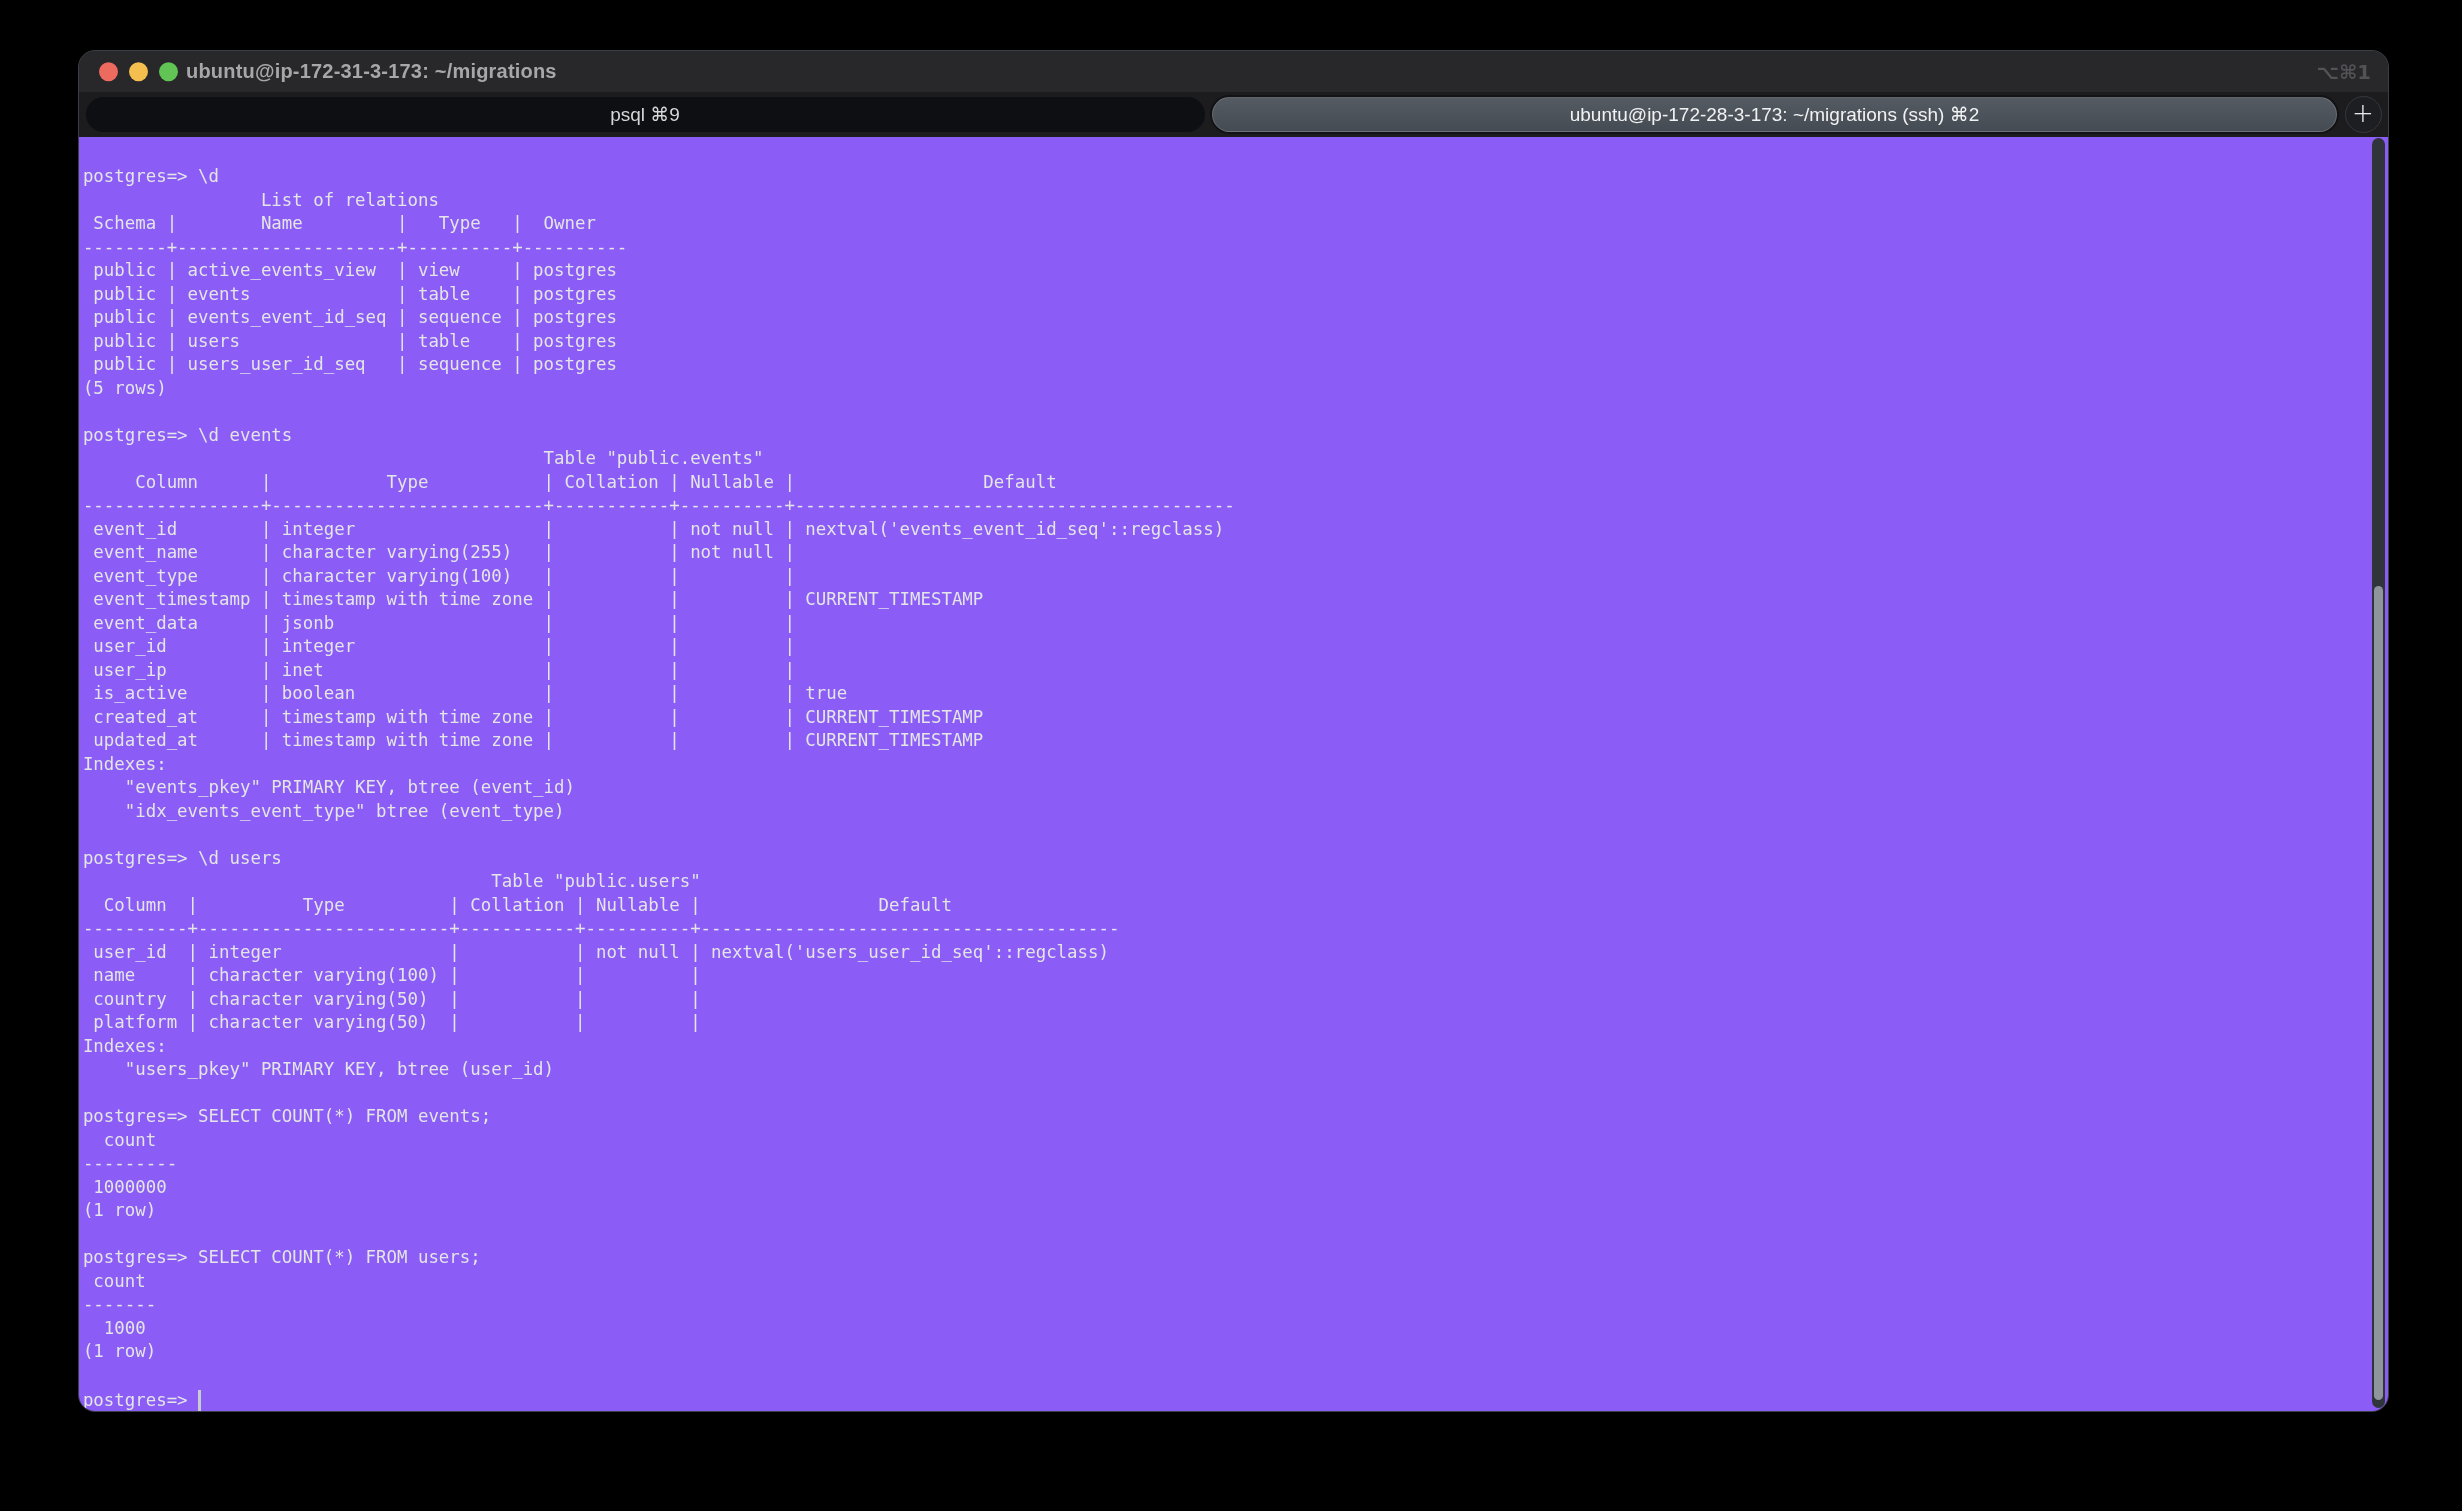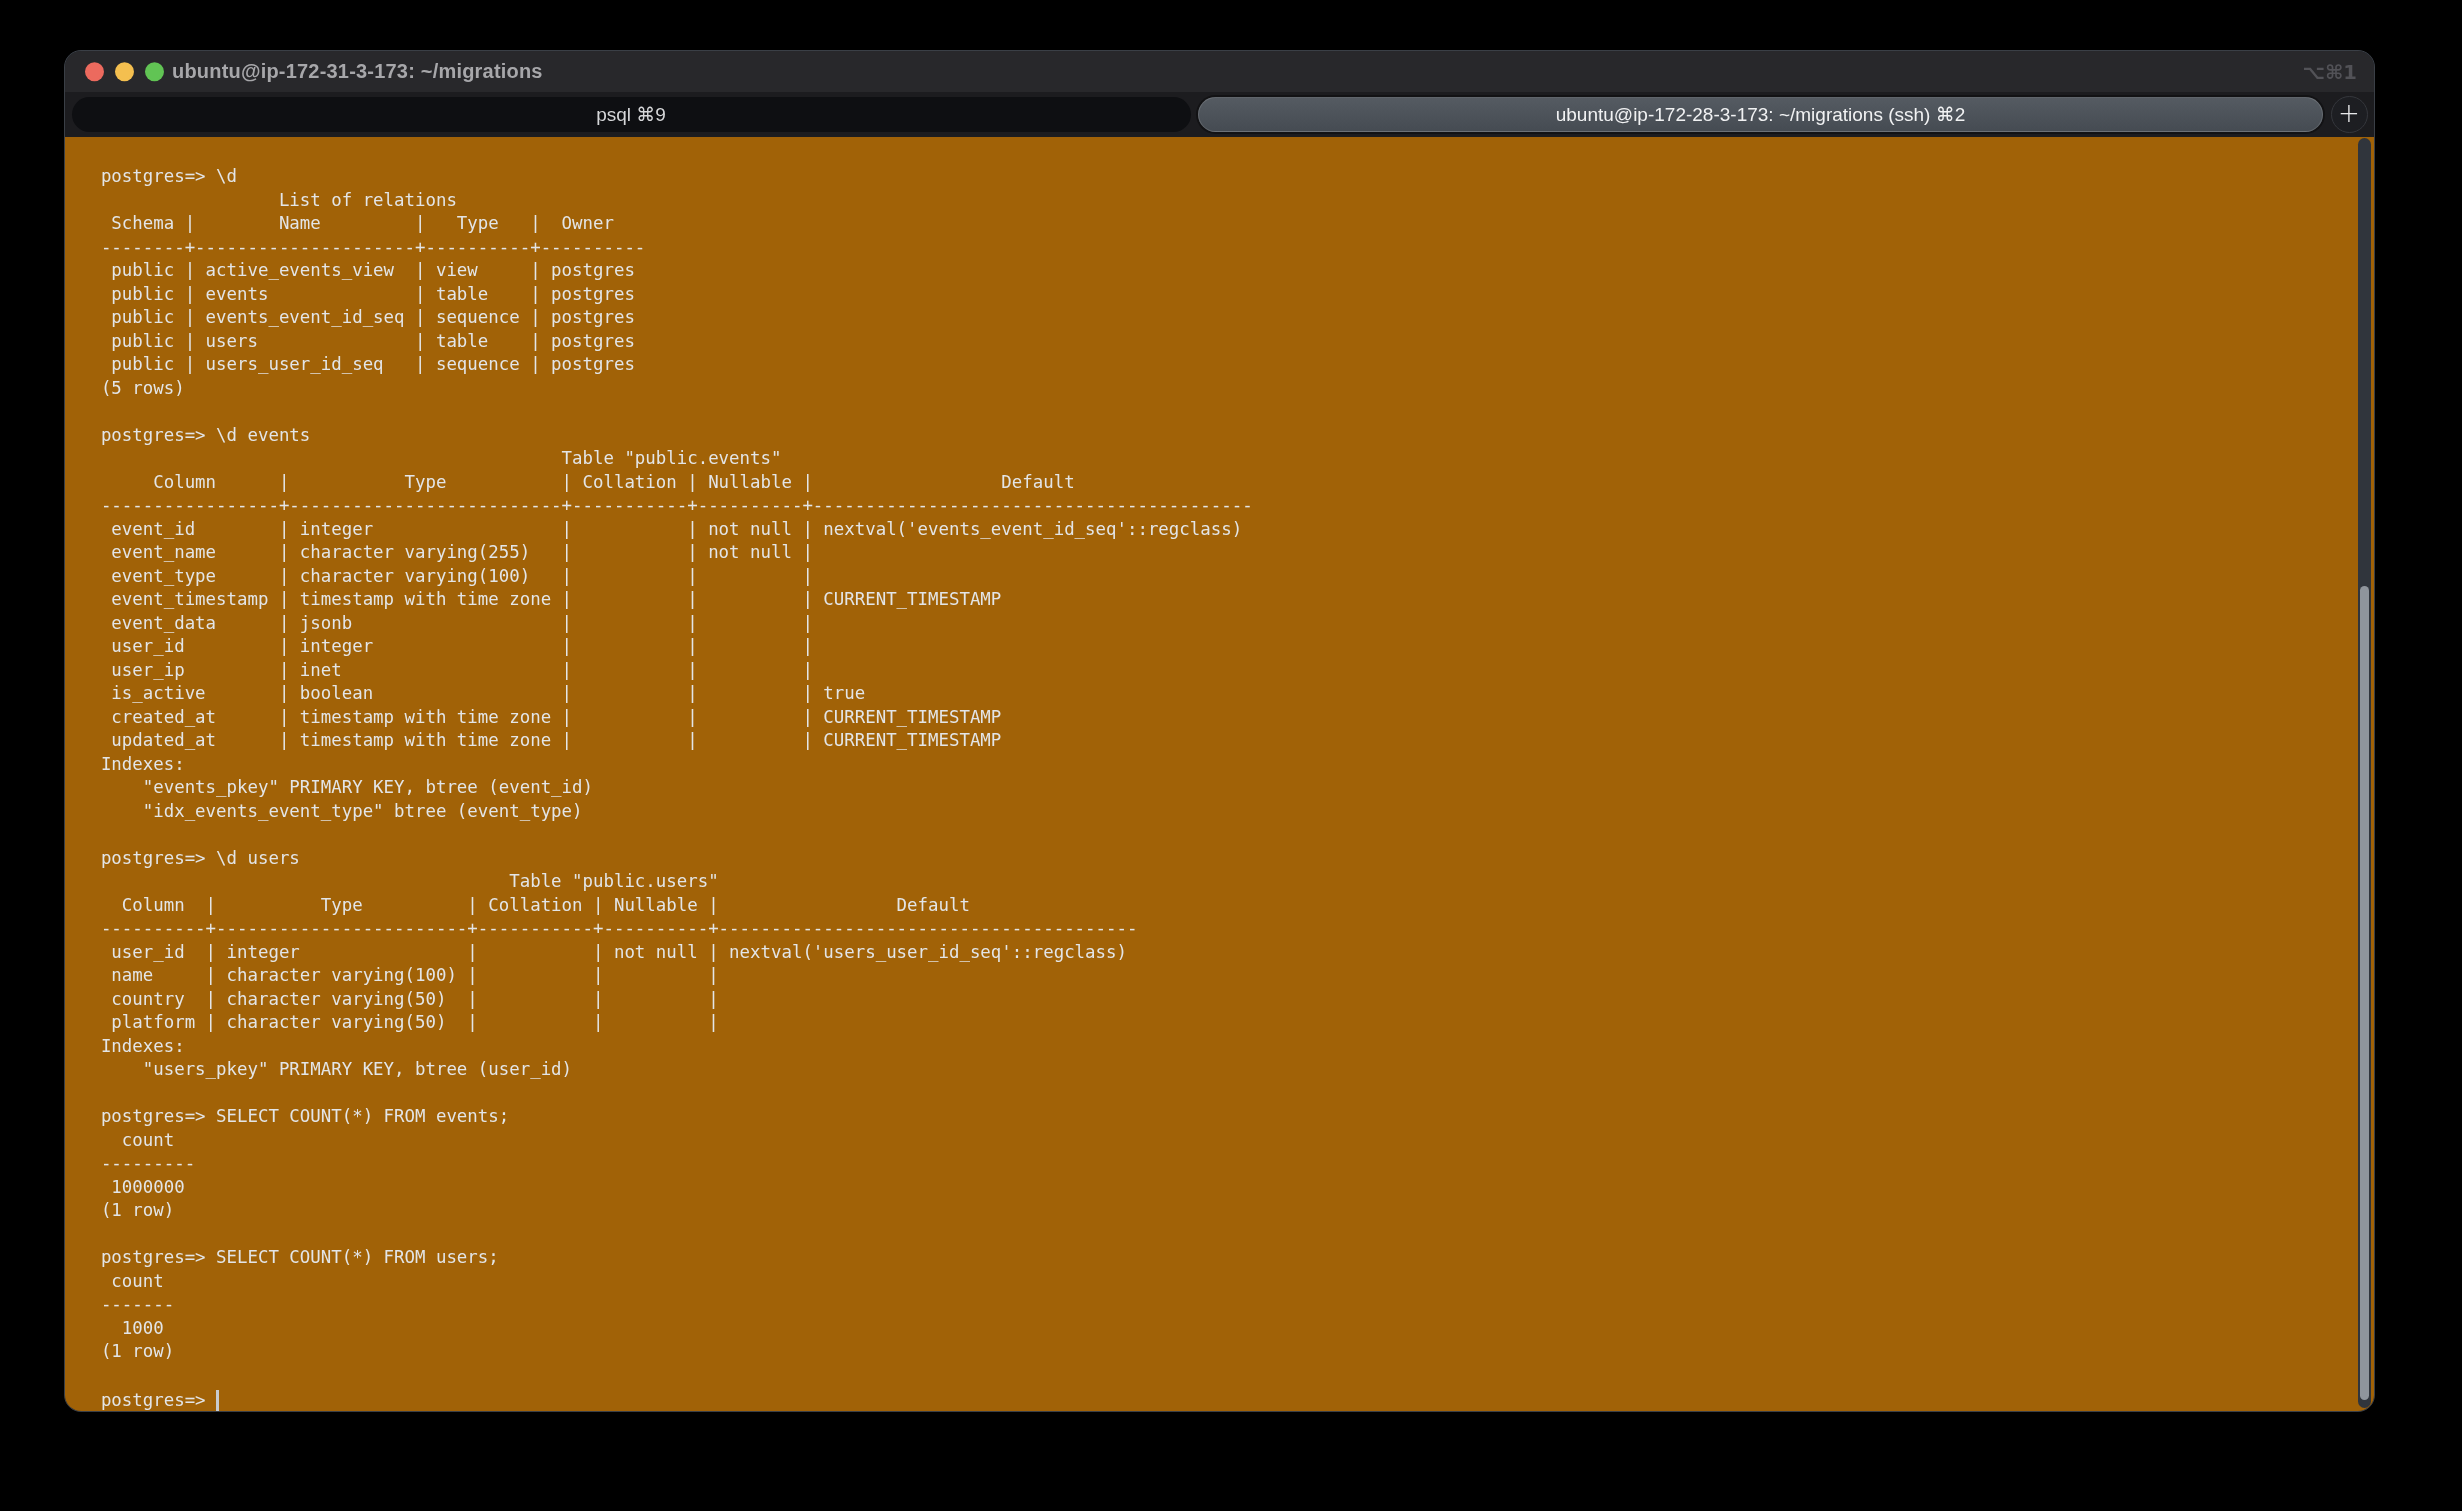--- a/index.html
+++ b/index.html
@@ -5,21 +5,21 @@
 <style>
   html,body{margin:0;padding:0;}
   body{
     width:2462px;height:1512px;
     background:#000;
     position:relative;
     overflow:hidden;
     font-family:"Liberation Sans","DejaVu Sans",sans-serif;
   }
   .window{
-    position:absolute;left:64px;top:50px;
+    position:absolute;left:78px;top:50px;
     width:2311px;height:1362px;
     background:#262b33;
     border:0.7px solid #3a3f46;
     border-radius:17px;
     box-shadow:0 26px 92px rgba(0,0,0,.75);
     overflow:hidden;
     display:flex;flex-direction:column;
     box-sizing:border-box;
   }
   
@@ -80,23 +80,22 @@
     color:#e8e9ea;
     display:flex;align-items:center;justify-content:center;
     font-family:"DejaVu Sans",sans-serif;
     font-size:26px;font-weight:200;line-height:1;
     box-sizing:border-box;
     padding-bottom:2.6px;
   }
   
   .terminal{
     flex:1;position:relative;
-    background:#a16207;
+    background:#8b5cf6;
     overflow:hidden;
-    padding-left:32px;
   }
   .term-text, .prompt-line{
     font-family:"DejaVu Sans Mono",monospace;
     font-size:17.4px;line-height:23.5px;
     color:#e3e5e7;
   }
   pre.term-text{
     margin:0;
     padding:28px 30px 0 3.9px;
     white-space:pre;

